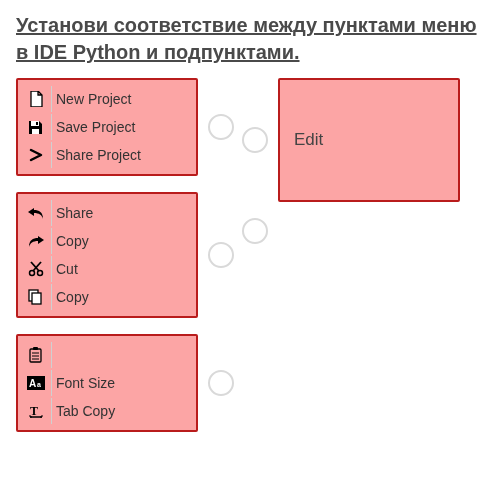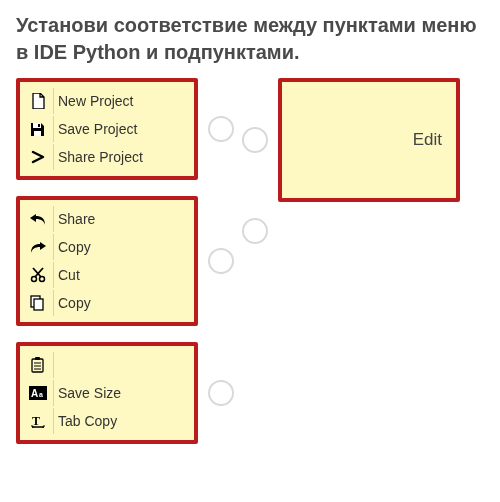--- a/index.html
+++ b/index.html
@@ -12,43 +12,43 @@
       background: #ffffff;
       width: 500px;
       padding: 12px 16px;
     }
     .question-title {
       font-size: 20px;
       font-weight: 600;
       color: #4a4a4a;
       line-height: 1.35;
       margin-bottom: 12px;
+      text-decoration: underline;
     }
     .matching-area {
       display: flex;
       gap: 8px;
     }
     .card {
-      border: 4px solid #b91c1c;
+      border: 2px solid #b91c1c;
       border-radius: 2px;
-      background: #fef9c3;
+      background: #fca5a5;
       display: flex;
       align-items: center;
     }
     .left-card {
       padding: 6px 8px 6px 6px;
       width: 182px;
     }
     .right-card {
       padding: 28px 14px;
       width: 182px;
       height: 124px;
       font-size: 17px;
       color: #444;
-      justify-content: flex-end;
     }
     .menu-list {
       display: flex;
       flex-direction: column;
       gap: 2px;
       width: 100%;
     }
     .menu-item {
       display: flex;
       align-items: center;
@@ -209,21 +209,21 @@
             </span>
           </div>
           <div class="menu-item">
             <span class="icon-box">
               <svg width="18" height="14" viewBox="0 0 18 14">
                   <rect x="0" y="0" width="18" height="14" fill="#000"></rect>
                   <text x="2" y="11" font-size="10" font-family="Arial" font-weight="bold" fill="#fff">A</text>
                   <text x="10" y="11" font-size="7" font-family="Arial" font-weight="bold" fill="#fff">a</text>
                 </svg>
             </span>
-            <span>Save Size</span>
+            <span>Font Size</span>
           </div>
           <div class="menu-item">
             <span class="icon-box">
               <svg width="16" height="14" viewBox="0 0 16 14">
                   <text x="2" y="11" font-size="12" font-family="serif" font-weight="bold" fill="#000">T</text>
                   <line x1="2" y1="13" x2="14" y2="13" stroke="#000" stroke-width="1.5"></line>
                   <polyline points="2,11 2,13 4,13" fill="none" stroke="#000" stroke-width="1"></polyline>
                   <polyline points="14,11 14,13 12,13" fill="none" stroke="#000" stroke-width="1"></polyline>
                 </svg>
             </span>

